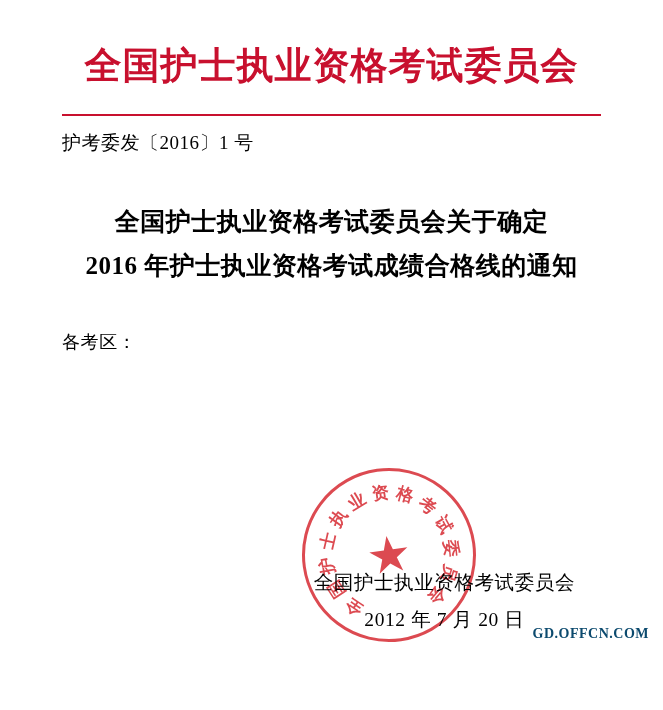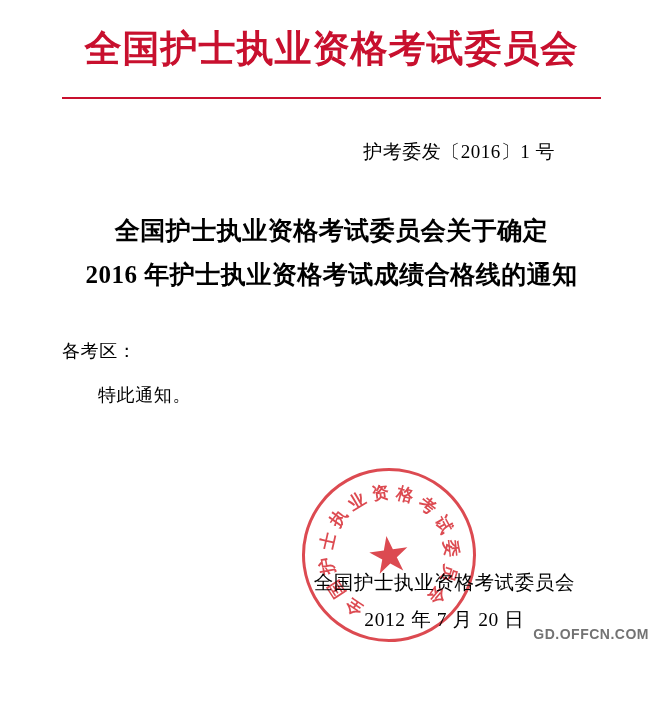--- a/index.html
+++ b/index.html
@@ -13,21 +13,21 @@
     font-family: "Liberation Serif", serif;
     color: #000000;
     overflow: hidden;
     position: relative;
   }
   .page {
     position: relative;
     width: 663px;
     height: 710px;
     box-sizing: border-box;
-    padding: 0 62px;
+    padding: 17px 62px;
   }
 
   
   .letterhead {
     padding-top: 26px;
     text-align: center;
   }
   .letterhead-title {
     color: #c8102e;
     font-family: "Liberation Serif", serif;
@@ -39,22 +39,21 @@
   }
   .letterhead-rule {
     margin-top: 25px;
     height: 2px;
     background: #c8102e;
     width: 100%;
   }
 
   
   .doc-number-row {
-    margin-top: 40px;
-    text-align: right;
+    margin-top: 14px;
     padding-right: 46px;
   }
   .doc-number {
     font-size: 19px;
     font-family: "Liberation Serif", serif;
     letter-spacing: 0.5px;
   }
 
   
   .doc-title {
@@ -151,22 +150,22 @@
     font-family: "Liberation Serif", serif;
     text-align: center;
     line-height: 20px;
   }
 
   
   .watermark {
     position: absolute;
     right: 14px;
     bottom: 68px;
-    color: #737373;
-    font-family: Liberation Sans, sans-serif;
+    color: #0c4a6e;
+    font-family: Liberation Serif, serif;
     font-size: 14px;
     font-weight: bold;
     letter-spacing: 0.5px;
     z-index: 4;
   }
 </style>
 </head>
 <body>
 
 <div class="page">
@@ -180,21 +179,20 @@
     <span class="doc-number">护考委发〔2016〕1 号</span>
   </div>
 
   <div class="doc-title">
     <span class="doc-title-line">全国护士执业资格考试委员会关于确定</span>
     <span class="doc-title-line">2016 年护士执业资格考试成绩合格线的通知</span>
   </div>
 
   <div class="body-block">
     <p class="salutation">各考区：</p>
-    <p class="paragraph paragraph-spaced">特此通知。</p>
   </div>
 
   <div class="seal">
     <div class="seal-inner"></div>
     <div class="seal-text">
         <span class="seal-char" style="transform: translate(-41.5px, 46.1px) rotate(-138deg);">全</span>
         <span class="seal-char" style="transform: translate(-56.2px, 26.2px) rotate(-115deg);">国</span>
         <span class="seal-char" style="transform: translate(-62px, 2.2px) rotate(-92deg);">护</span>
         <span class="seal-char" style="transform: translate(-57.9px, -22.2px) rotate(-69deg);">士</span>
         <span class="seal-char" style="transform: translate(-44.6px, -43.1px) rotate(-46deg);">执</span>

